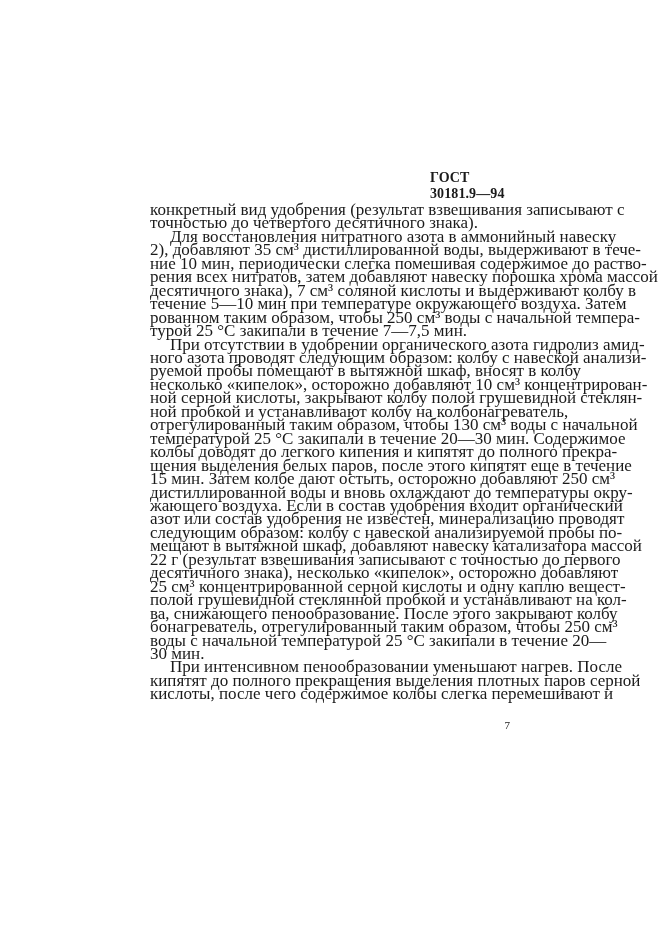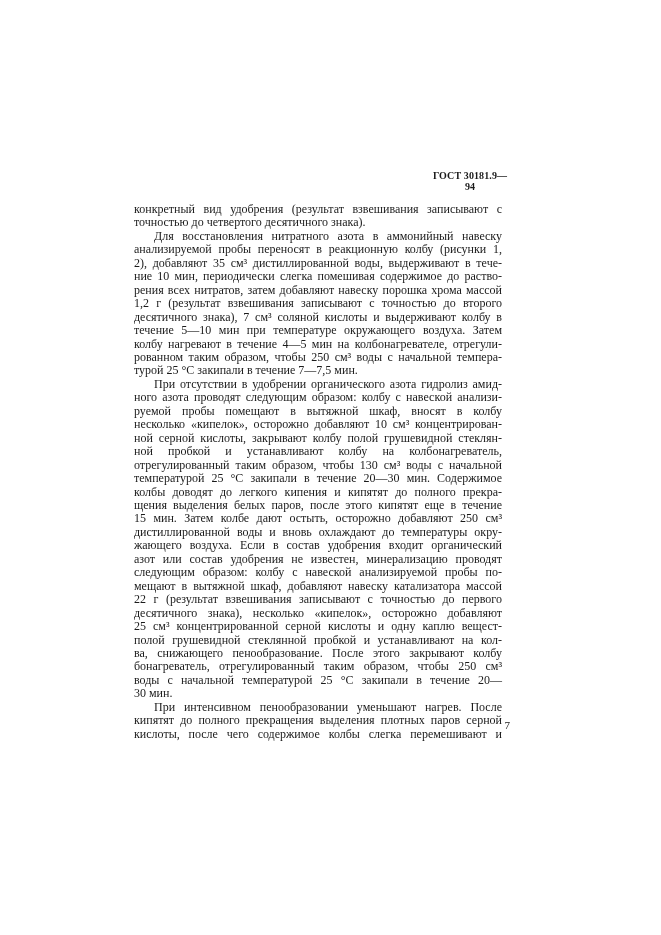--- a/index.html
+++ b/index.html
@@ -1,47 +1,44 @@
 <!DOCTYPE html>
 <html><head>
 <meta charset="utf-8">
 <style>
   html, body { margin: 0; padding: 0; background: #ffffff; }
   body { width: 661px; height: 935px; position: relative; overflow: hidden;
          font-family: "Liberation Serif", "DejaVu Serif", serif; color: #1a1a1a; }
-  .header { position: absolute; left: 430px; top: 170px; width: 80px; text-align: center;
-            font-size: 10px; font-weight: bold; letter-spacing: 0.1px; }
-  .body-text { position: absolute; left: 134px; top: 203px; width: 368px;
-               font-size: 12px; line-height: 13.45px; }
+  .header { position: absolute; left: 430px; top: 170px; width: 80px; text-align: left;
+            font-size: 14px; font-weight: bold; letter-spacing: 0.1px; }
+  .body-text { position: absolute; left: 150px; top: 203px; width: 368px;
+               font-size: 17px; line-height: 13.45px; }
   .line { display: block; text-align: justify; text-align-last: justify; white-space: nowrap; }
   .line.end { text-align-last: left; font-family: Liberation Serif, serif; }
   .indent { padding-left: 20px; }
   .page-num { position: absolute; left: 500px; top: 719px; width: 10px; text-align: right;
               font-size: 11px; }
 </style>
 </head>
 <body>
 
 <div class="header">ГОСТ 30181.9—94</div>
 
 <div class="body-text">
   <div>
     <span class="line">конкретный вид удобрения (результат взвешивания записывают с</span>
     <span class="line end">точностью до четвертого десятичного знака).</span>
   </div>
   <div>
     <span class="line indent">Для восстановления нитратного азота в аммонийный навеску</span>
-    <span class="line">анализируемой пробы переносят в реакционную колбу (рисунки 1,</span>
     <span class="line">2), добавляют 35 см³ дистиллированной воды, выдерживают в тече-</span>
     <span class="line">ние 10 мин, периодически слегка помешивая содержимое до раство-</span>
     <span class="line">рения всех нитратов, затем добавляют навеску порошка хрома массой</span>
-    <span class="line">1,2 г (результат взвешивания записывают с точностью до второго</span>
     <span class="line">десятичного знака), 7 см³ соляной кислоты и выдерживают колбу в</span>
     <span class="line">течение 5—10 мин при температуре окружающего воздуха. Затем</span>
-    <span class="line">колбу нагревают в течение 4—5 мин на колбонагревателе, отрегули-</span>
     <span class="line">рованном таким образом, чтобы 250 см³ воды с начальной темпера-</span>
     <span class="line end">турой 25 °С закипали в течение 7—7,5 мин.</span>
   </div>
   <div>
     <span class="line indent">При отсутствии в удобрении органического азота гидролиз амид-</span>
     <span class="line">ного азота проводят следующим образом: колбу с навеской анализи-</span>
     <span class="line">руемой пробы помещают в вытяжной шкаф, вносят в колбу</span>
     <span class="line">несколько «кипелок», осторожно добавляют 10 см³ концентрирован-</span>
     <span class="line">ной серной кислоты, закрывают колбу полой грушевидной стеклян-</span>
     <span class="line">ной пробкой и устанавливают колбу на колбонагреватель,</span>

